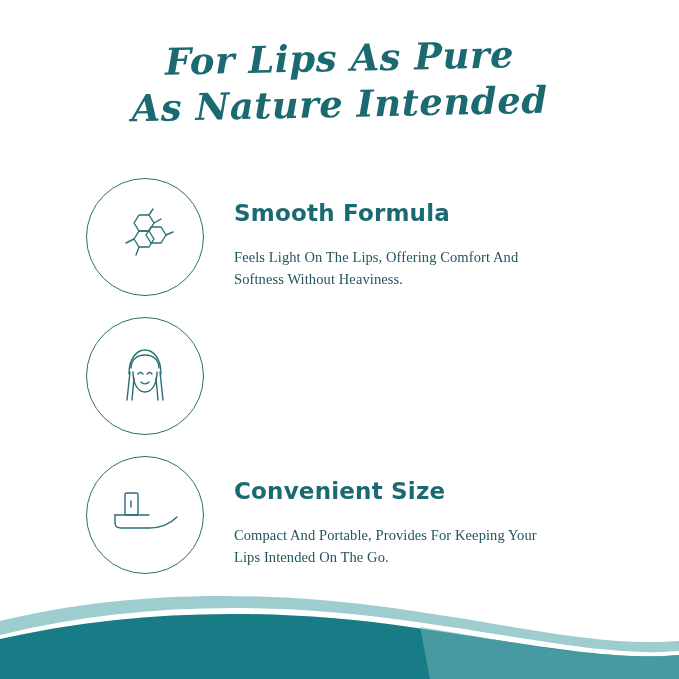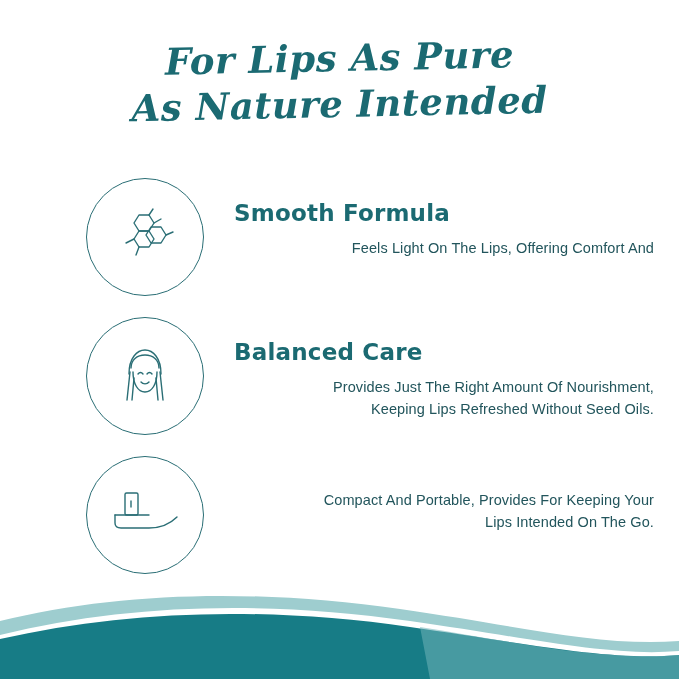--- a/index.html
+++ b/index.html
@@ -82,27 +82,26 @@
   }
   .feature-title {
     color: #1b6a72;
     font-family: "DejaVu Sans", sans-serif;
     font-weight: bold;
     font-size: 23px;
     line-height: 26px;
     letter-spacing: 0.2px;
   }
   .feature-desc {
-    margin-top: 11px;
+    margin-top: 20px;
     color: #22555c;
-    font-family: Liberation Sans, sans-serif;
+    font-family: Liberation Serif, serif;
     font-size: 14.5px;
     line-height: 22px;
     letter-spacing: 0.1px;
-    text-align: right;
   }
 
   
   .wave {
     position: absolute;
     left: 0;
     bottom: 0;
     width: 679px;
     height: 110px;
   }
@@ -132,20 +131,21 @@
             <line x1="25" y1="38" x2="17" y2="42"></line>
             <line x1="30" y1="46" x2="27" y2="54"></line>
             <line x1="40" y1="14" x2="44" y2="8"></line>
           </svg>
         </span>
       </div>
       <div class="feature-text">
         <div class="feature-title">Smooth Formula</div>
         <div class="feature-desc">
           <div>Feels Light On The Lips, Offering Comfort And</div>
+          <div>Softness Without Heaviness.</div>
         </div>
       </div>
     </div>
 
     <div class="feature">
       <div class="icon-circle">
         <span>
           <svg width="76" height="76" viewBox="0 0 76 76" fill="none" stroke="#2a6e75" stroke-width="1.4" stroke-linecap="round" stroke-linejoin="round">
             <path d="M22 36 C22 20 30 12 38 12 C46 12 54 20 54 36"></path>
             <path d="M24 30 C24 22 30 17 38 17 C46 17 52 22 52 30"></path>
@@ -153,41 +153,35 @@
             <path d="M31 36 C32.5 34 34.5 34 36 36"></path>
             <path d="M40 36 C41.5 34 43.5 34 45 36"></path>
             <path d="M34 44 C36 46.5 40 46.5 42 44"></path>
             <path d="M23 34 L20 62"></path>
             <path d="M27 40 L25 62"></path>
             <path d="M53 34 L56 62"></path>
             <path d="M49 40 L51 62"></path>
           </svg>
         </span>
       </div>
-      <div class="feature-text">
-        <div class="feature-title">Balanced Care</div>
-        <div class="feature-desc">
-          <div>Provides Just The Right Amount Of Nourishment,</div>
-          <div>Keeping Lips Refreshed Without Seed Oils.</div>
-        </div>
-      </div>
     </div>
 
     <div class="feature">
       <div class="icon-circle">
         <span>
           <svg width="80" height="72" viewBox="0 0 80 72" fill="none" stroke="#2a6e75" stroke-width="1.4" stroke-linecap="round" stroke-linejoin="round">
             <rect x="20" y="14" width="13" height="22" rx="1.5"></rect>
             <line x1="26" y1="22" x2="26" y2="28"></line>
             <path d="M10 36 L10 44 C10 47 12 49 16 49 L44 49 C56 49 66 44 72 38"></path>
             <path d="M10 36 L44 36"></path>
           </svg>
         </span>
       </div>
       <div class="feature-text">
+        <div class="feature-title">Convenient Size</div>
         <div class="feature-desc">
           <div>Compact And Portable, Provides For Keeping Your</div>
           <div>Lips Intended On The Go.</div>
         </div>
       </div>
     </div>
 
   </div>
 
   <div class="wave">

